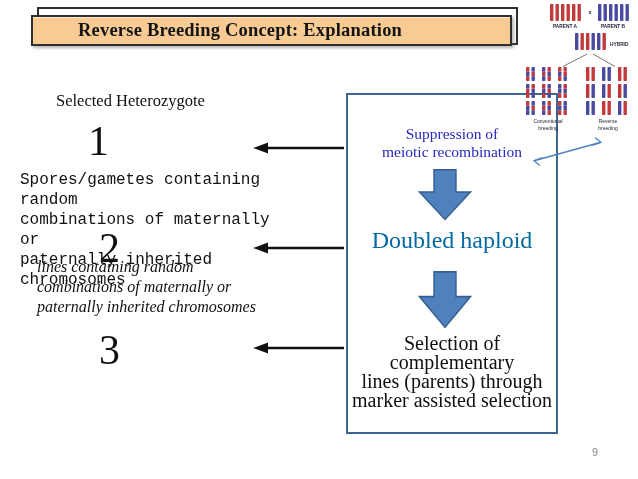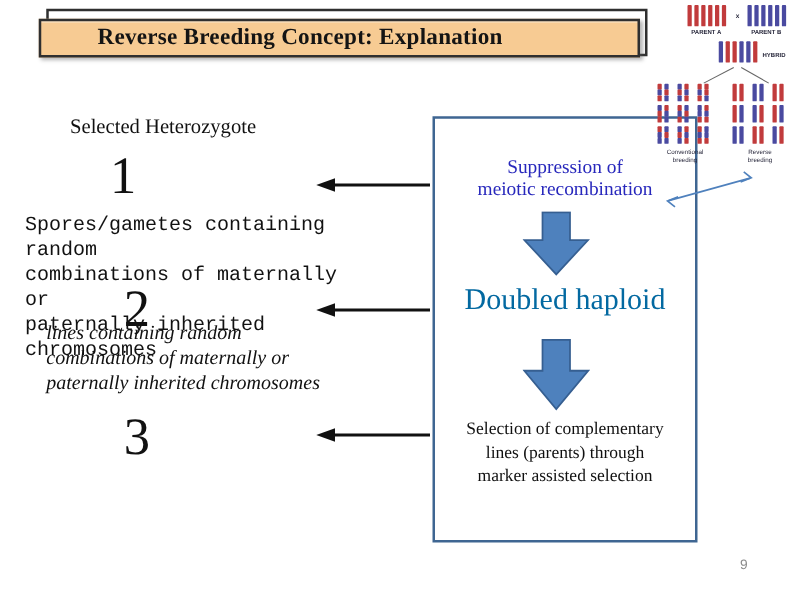--- a/index.html
+++ b/index.html
@@ -25,21 +25,21 @@
   .d1{left:20px;top:170px;width:250px;font-family:Liberation Mono, monospace;}
   .d2{left:37px;top:257px;width:250px;font-style:italic;}
   .d3{left:38px;top:374px;width:260px;}
 
   
   .process-box{position:absolute;left:346px;top:93px;width:212px;height:341px;box-sizing:border-box;
                border:2.5px solid var(--box-border);background:transparent;z-index:1;}
   .pb-text{position:absolute;left:0;width:100%;text-align:center;white-space:pre-line;}
   .pb-step1{top:30px;font-size:15.5px;line-height:17.5px;color:var(--blue-text);}
   .pb-step2{top:132px;font-size:24px;color:#0369a1;}
-  .pb-step3{top:239px;font-size:14px;line-height:19px;color:#101010;}
+  .pb-step3{top:239px;font-size:20px;line-height:19px;color:#101010;}
   .block-arrow{position:absolute;left:70px;}
   .ba1{top:74px;}
   .ba2{top:176px;}
   .block-arrow polygon{fill:var(--block-arrow-fill);stroke:var(--block-arrow-border);stroke-width:1.4;}
 
   
   .overlay{position:absolute;left:0;top:0;width:638px;height:479px;z-index:3;pointer-events:none;}
   .black-arrow line{stroke:var(--arrow-black);stroke-width:2.4;}
   .black-arrow polygon{fill:var(--arrow-black);}
   .blue-conn line{stroke:var(--connector-blue);stroke-width:1.3;}

